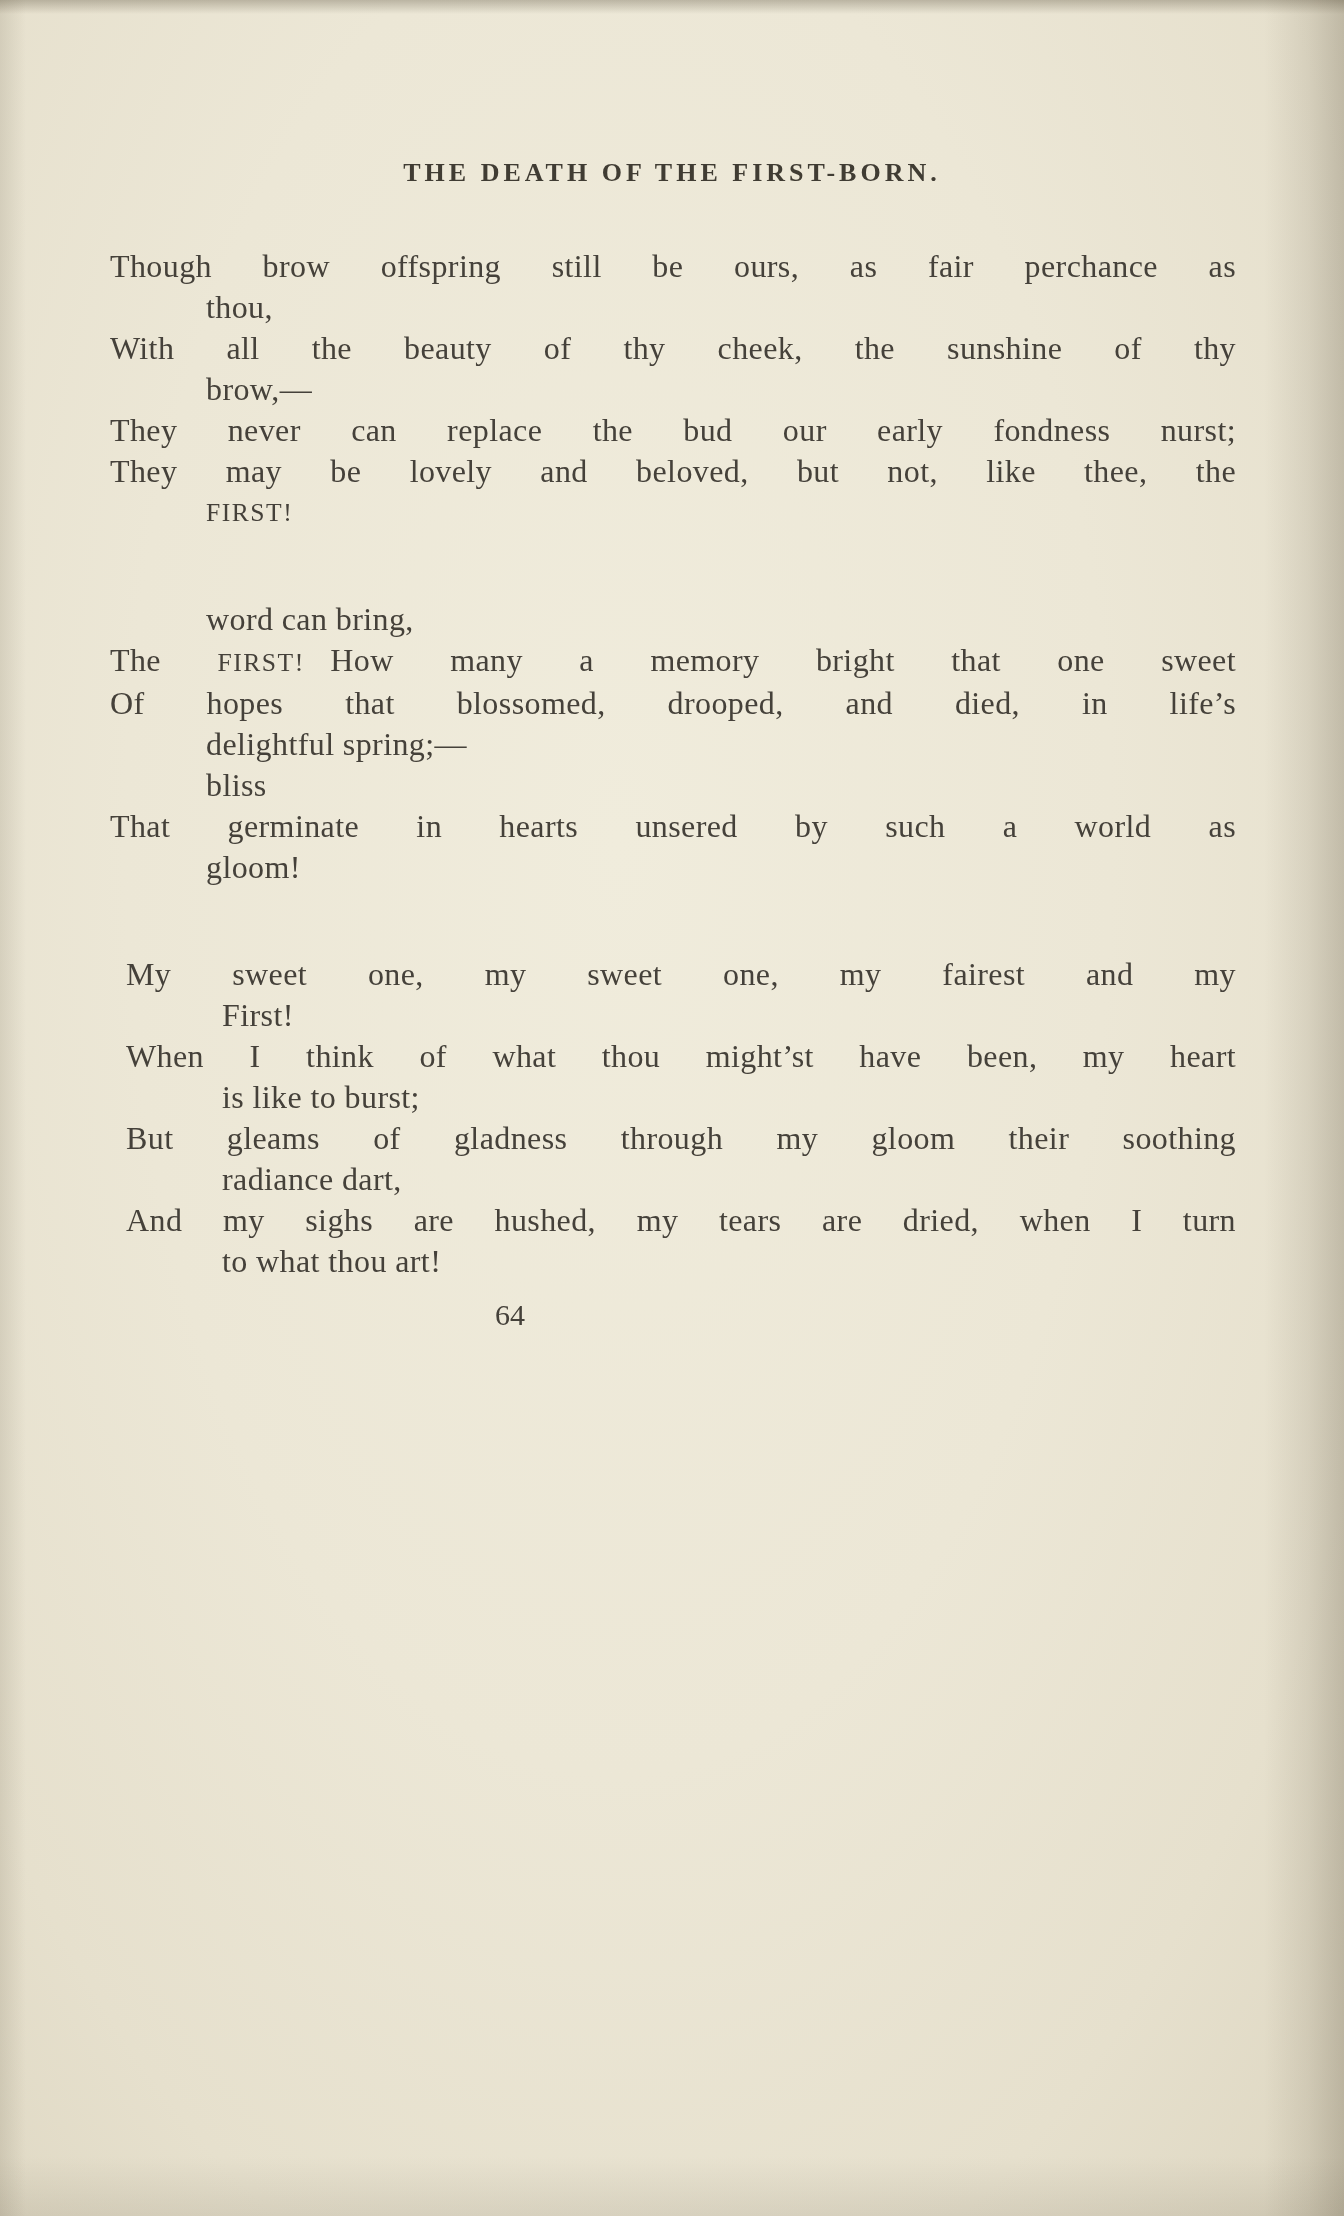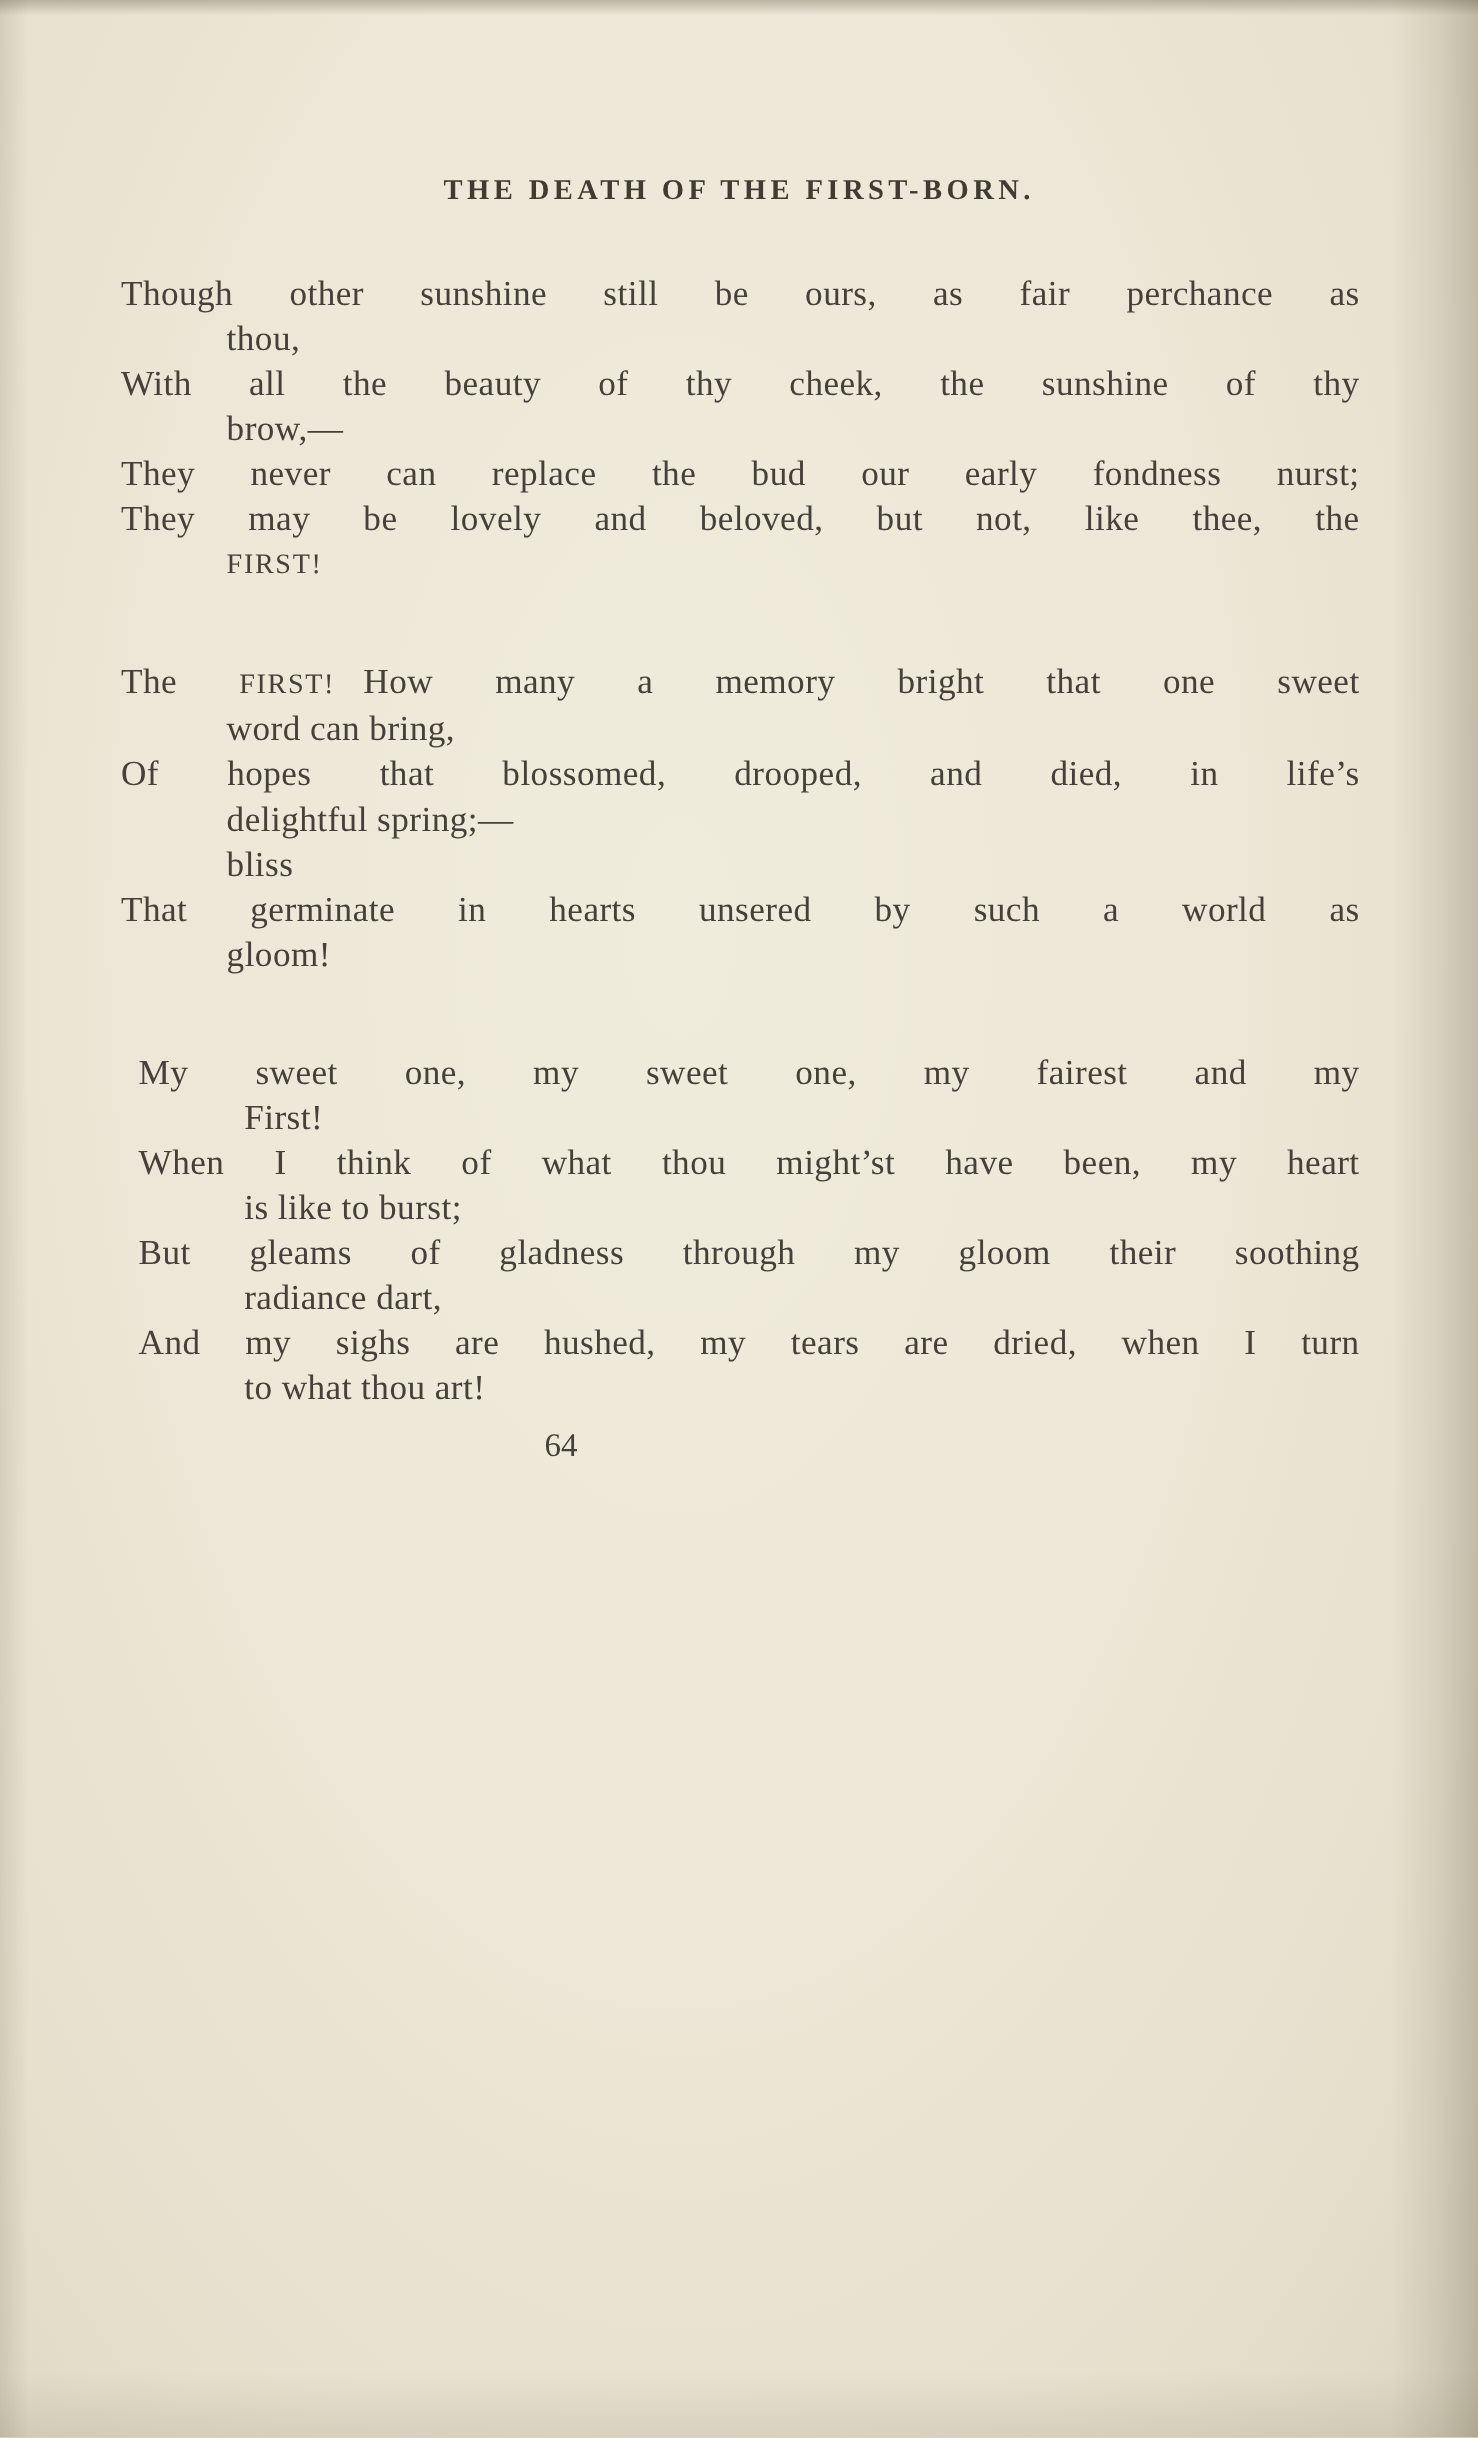--- a/index.html
+++ b/index.html
@@ -90,32 +90,32 @@
 </head>
 <body>
 
 <div class="scan">
 
   <div class="header">THE DEATH OF THE FIRST-BORN.</div>
 
   <div class="poem">
 
     <div class="stanza">
-      <div class="line just">Though other sunshine still be ours, as fair perchance as</div>
+      <div class="line just">Though brow offspring still be ours, as fair perchance as</div>
       <div class="line indent">thou,</div>
       <div class="line just">With all the beauty of thy cheek, the sunshine of thy</div>
       <div class="line indent">brow,—</div>
       <div class="line just">They never can replace the bud our early fondness nurst;</div>
       <div class="line just">They may be lovely and beloved, but not, like thee, the</div>
       <div class="line indent sc">first!</div>
     </div>
 
     <div class="stanza">
+      <div class="line indent">word can bring,</div>
       <div class="line just"><span>The </span><span class="sc scgap">first!</span><span>How many a memory bright that one sweet</span></div>
-      <div class="line indent">word can bring,</div>
       <div class="line just">Of hopes that blossomed, drooped, and died, in life’s</div>
       <div class="line indent">delightful spring;—</div>
       <div class="line indent">bliss</div>
       <div class="line just">That germinate in hearts unsered by such a world as</div>
       <div class="line indent">gloom!</div>
     </div>
 
     <div class="stanza">
       <div class="line just">My sweet one, my sweet one, my fairest and my</div>
       <div class="line indent">First!</div>

